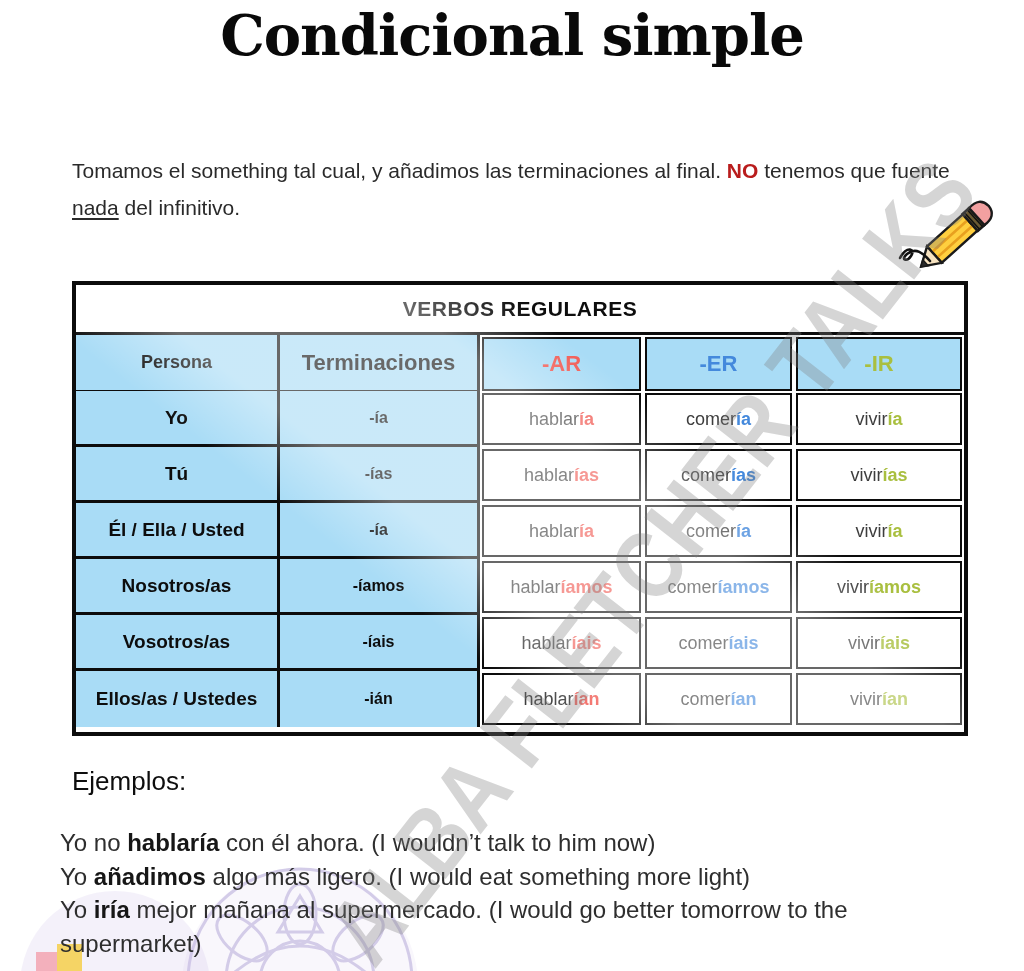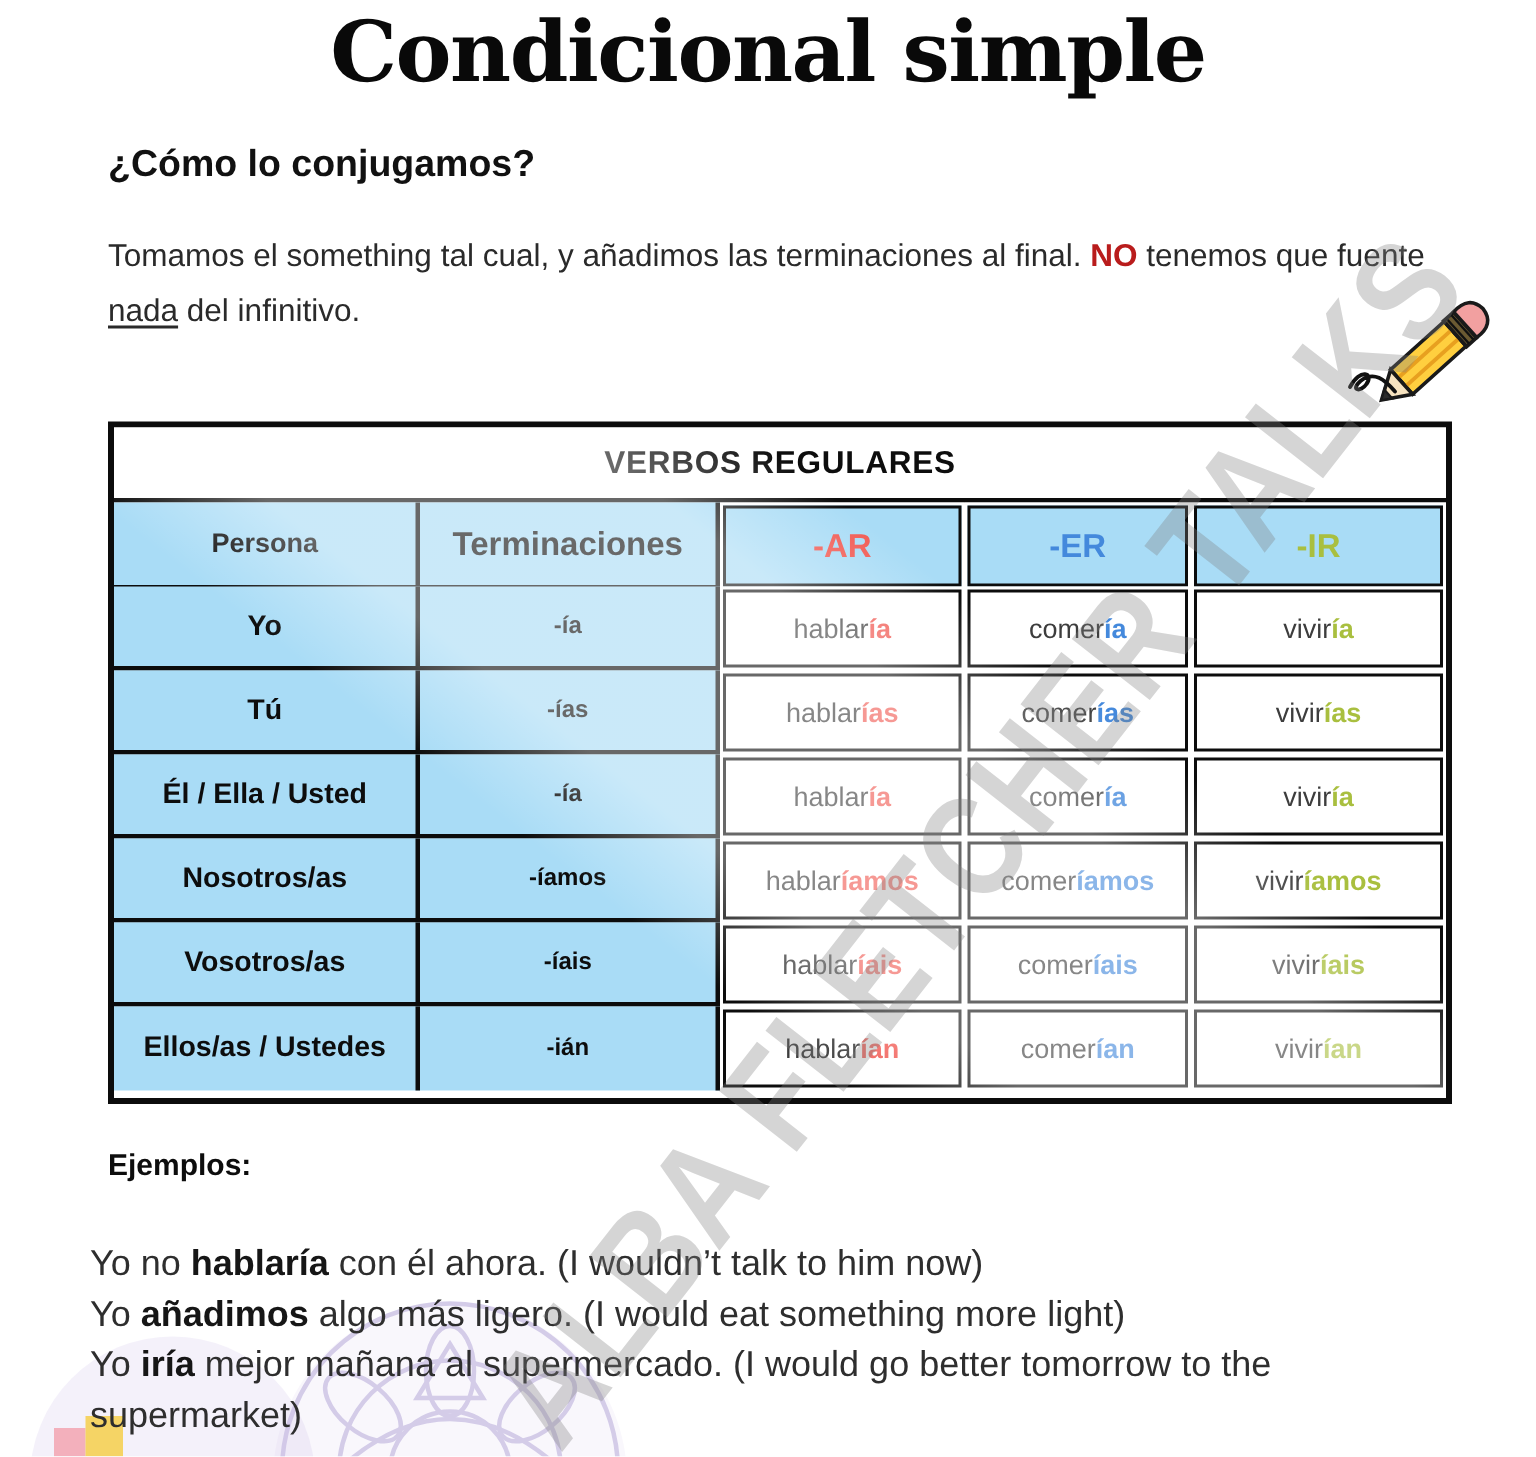--- a/index.html
+++ b/index.html
@@ -61,21 +61,21 @@
   .term    { font-size:16px; font-weight:bold; color:#0d0d0d; }
   .conj    { font-size:18px; color:#3d3d3d; }
   .conj b  { font-weight:bold; }
 
   
   .fuente {
     top:742px; left:72px; width:896px; text-align:right;
     font-family:"DejaVu Sans", sans-serif; font-style:italic; font-size:19px; color:#2b2b2b;
   }
   
-  .ex-h { top:766px; left:72px; font-size:20px; font-weight:bold; color:#0d0d0d; }
+  .ex-h { top:766px; left:72px; font-size:26px; font-weight:normal; color:#0d0d0d; }
   .examples { top:826px; left:60px; width:850px; font-size:24px; line-height:33.5px; color:#2e2e2e; }
   .examples b { color:#161616; }
 
   
   .watermark {
     top:560px; left:110px; width:1000px; height:110px; line-height:110px;
     text-align:center; font-size:96px; font-weight:bold; white-space:nowrap;
     color:rgba(128,128,128,0.33);
     transform:rotate(-52deg) scaleX(0.85); transform-origin:center;
     pointer-events:none; z-index:6; letter-spacing:1px;
@@ -102,21 +102,20 @@
       <path d="M230 140 q70 -60 140 0"></path>
     </g>
     <circle cx="115" cy="150" r="95" fill="#cfc0e8" opacity="0.22"></circle>
     <circle cx="300" cy="150" r="118" fill="#cfc0e8" opacity="0.12"></circle>
     <rect x="36" y="116" width="21" height="19" fill="#f2a5b0" opacity="0.85"></rect>
     <rect x="57" y="108" width="25" height="27" fill="#f5d054" opacity="0.9"></rect>
   </svg>
 
   <div class="abs page-title">Condicional simple</div>
 
-  <div class="abs h2">¿Cómo lo conjugamos?</div>
 
   <div class="abs intro">
     <span>Tomamos el something tal cual, y añadimos las terminaciones al final. </span><b>NO</b><span> tenemos que fuente </span><u>nada</u><span> del infinitivo.</span>
   </div>
 
   <svg class="abs pencil" viewBox="0 0 124 88">
     <g transform="translate(30,70) rotate(-42)">
       <rect x="14" y="-11" width="48" height="22" fill="#ffcf3f" stroke="#1a1a1a" stroke-width="2.4"></rect>
       <line x1="14" y1="-3.5" x2="62" y2="-3.5" stroke="#e8a01f" stroke-width="2.6"></line>
       <line x1="14" y1="4" x2="62" y2="4" stroke="#e8a01f" stroke-width="2.6"></line>

